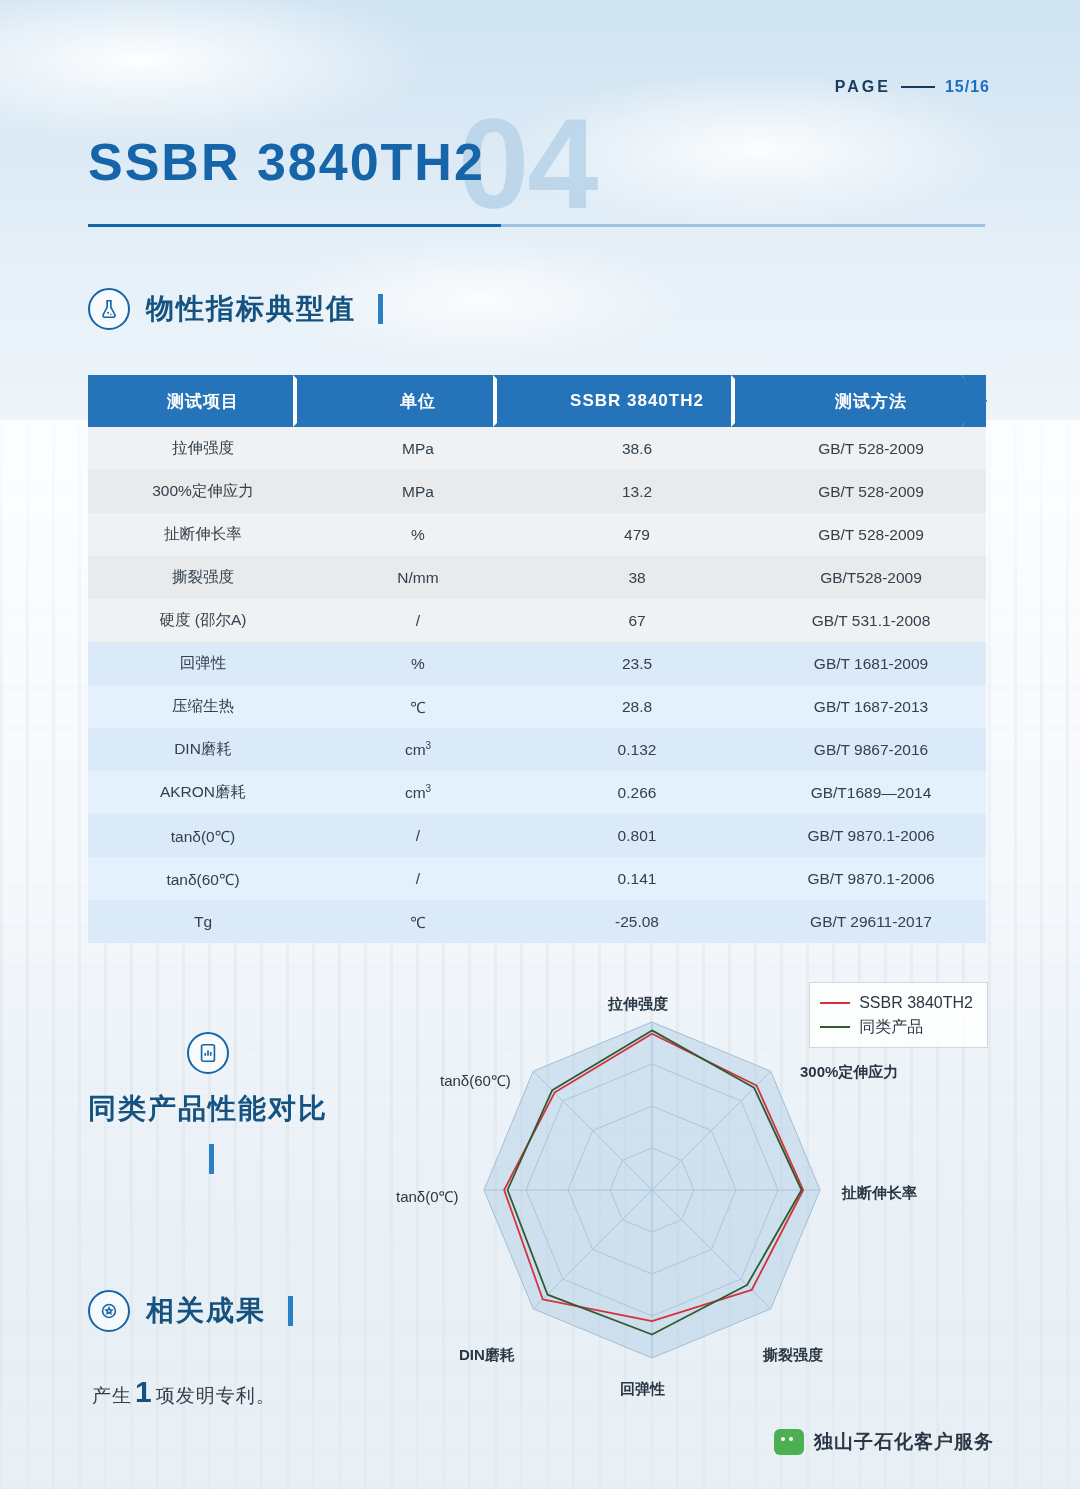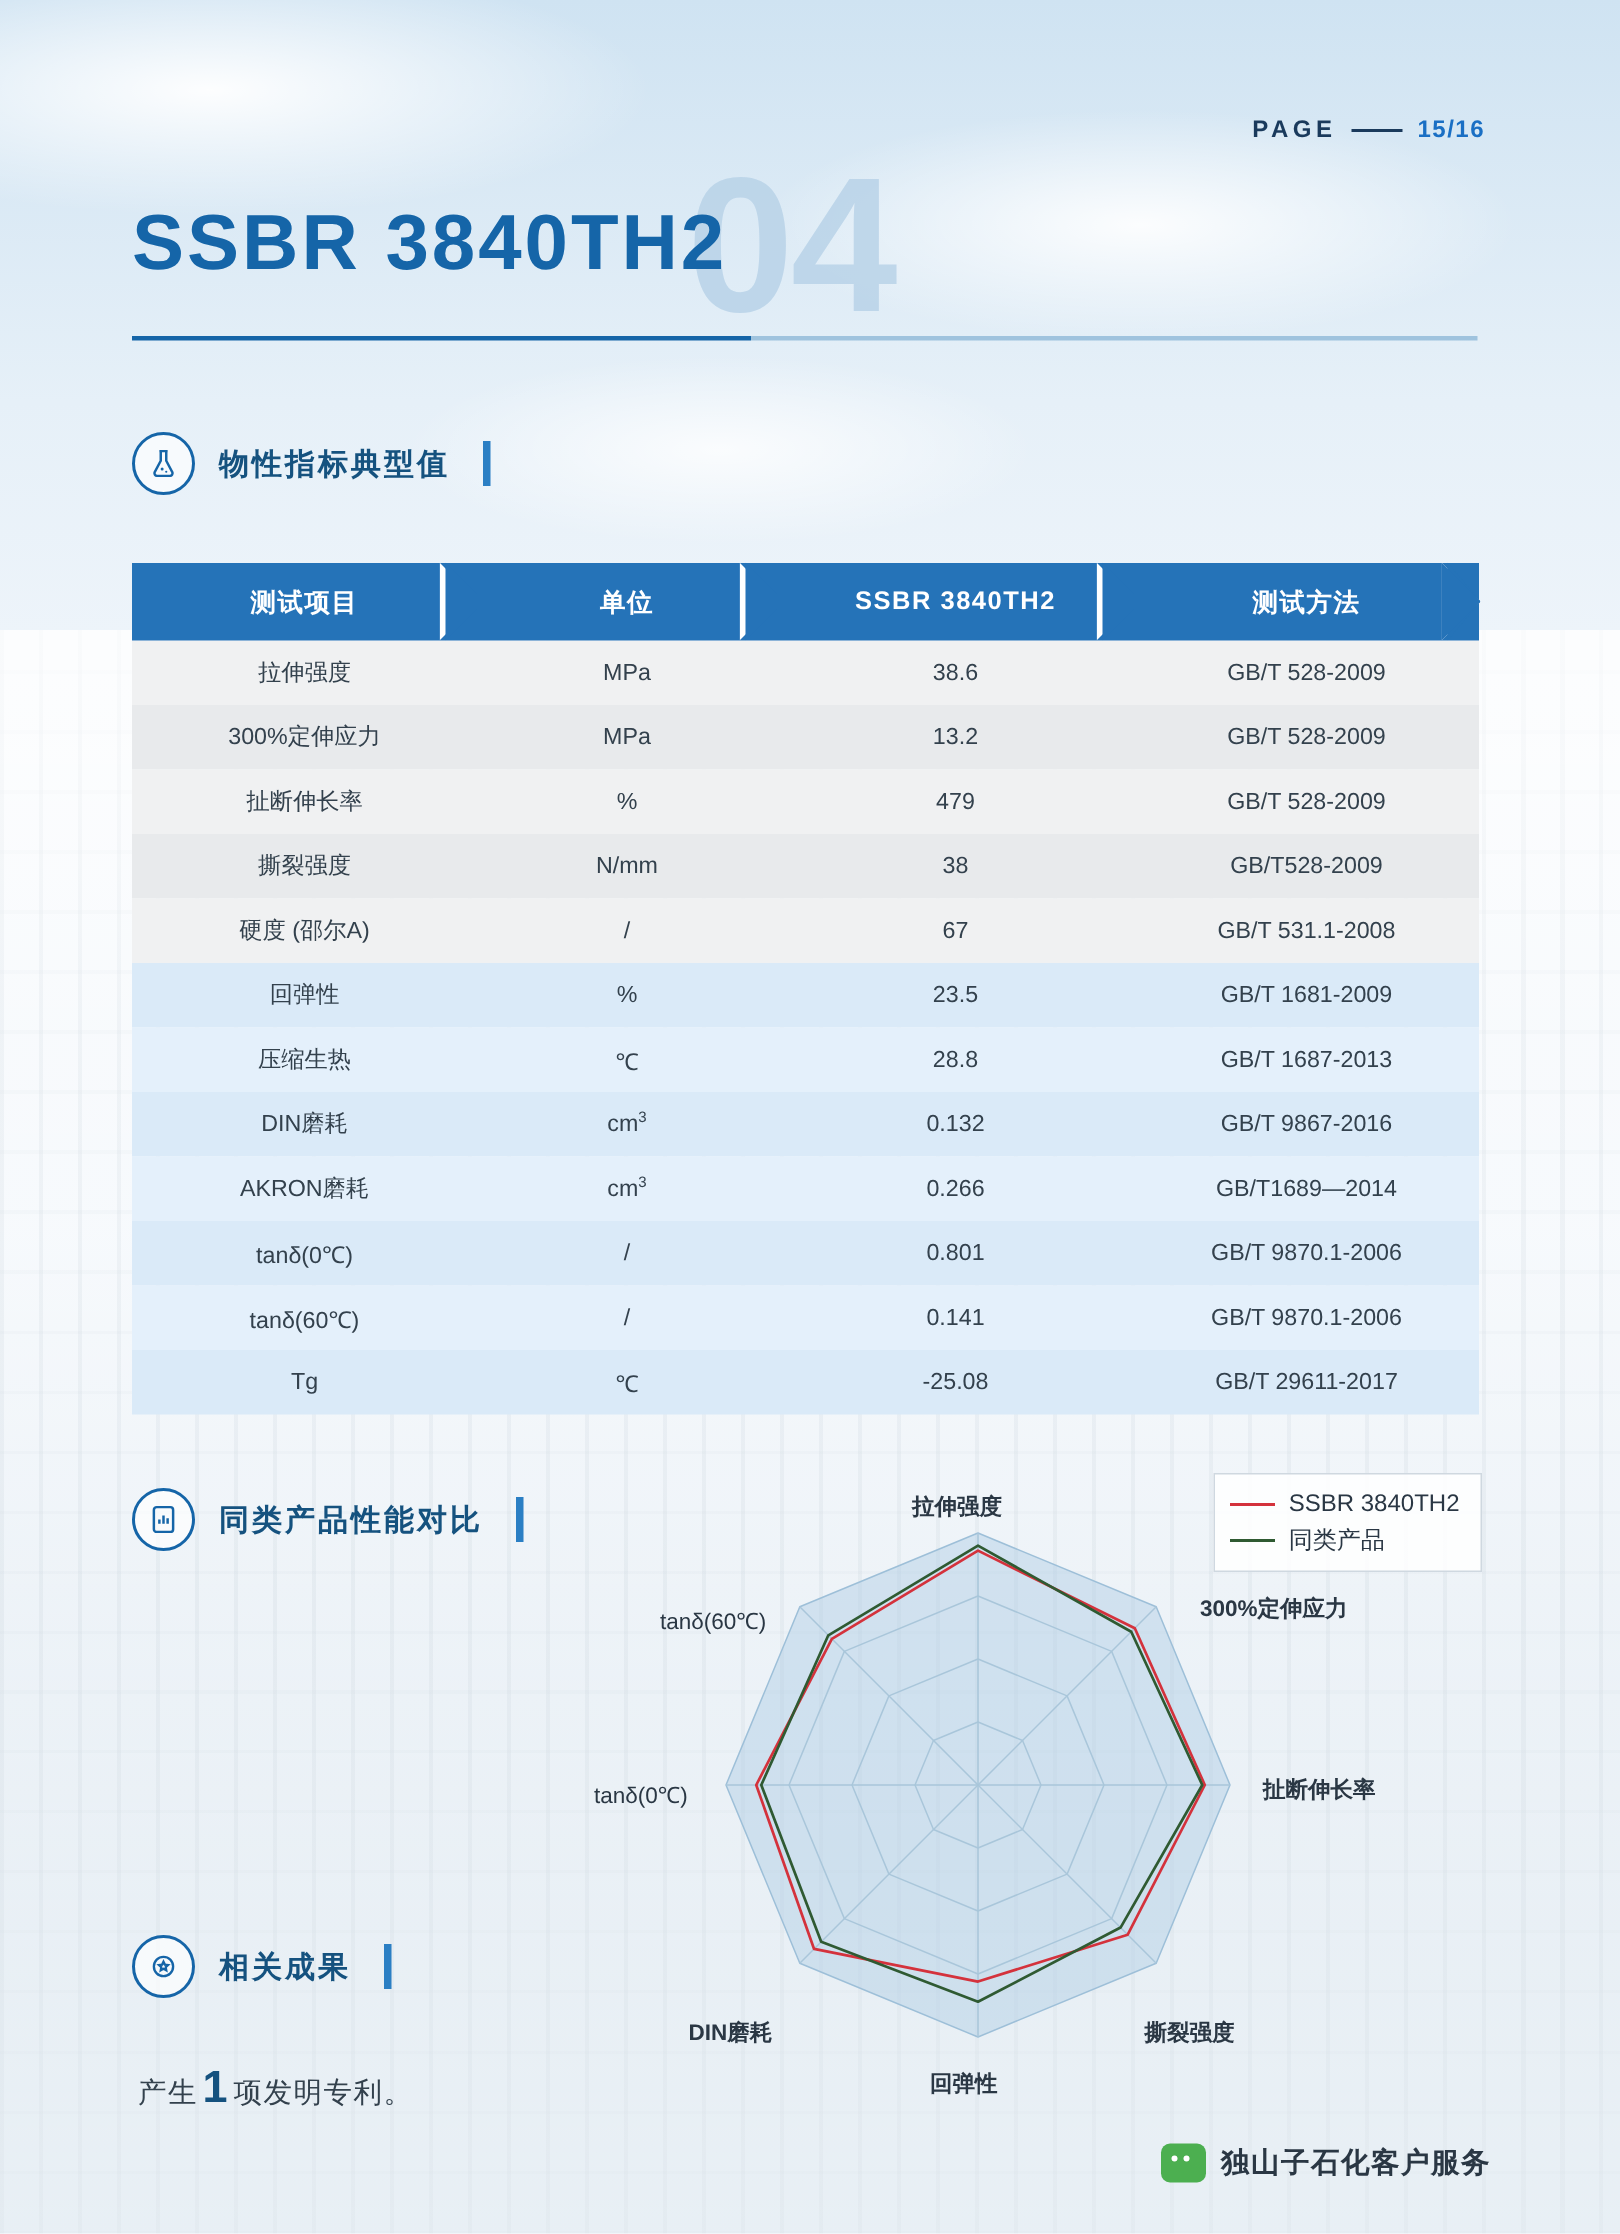--- a/index.html
+++ b/index.html
@@ -61,21 +61,21 @@
     background: linear-gradient(90deg, #1565a8 0%, #1565a8 46%, #9fc3de 46%, #9fc3de 100%);
   }
 
   
   .sec-head { position: absolute; display: flex; align-items: center; gap: 16px; }
   .sec-icon {
     width: 42px; height: 42px; border-radius: 50%;
     border: 2px solid #1565a8; display: flex; align-items: center; justify-content: center;
     color: #1565a8; background: rgba(255,255,255,0.65);
   }
-  .sec-title { font-size: 20px; font-weight: 800; color: #15527f; letter-spacing: 2px; }
+  .sec-title { font-size: 28px; font-weight: 800; color: #15527f; letter-spacing: 2px; }
   .sec-bar { width: 5px; height: 30px; background: #2b7fc4; margin-left: 6px; }
 
   
   .tbl-wrap { position: absolute; left: 88px; top: 375px; width: 898px; }
   table { border-collapse: collapse; width: 898px; }
   thead th {
     background: #2573b8; color: #fff; font-size: 17px; font-weight: 700;
     height: 52px; letter-spacing: 1px; position: relative;
   }
   thead th .chev {
@@ -275,21 +275,21 @@
           <tr class="g2">
             <td>Tg</td>
             <td>℃</td>
             <td>-25.08</td>
             <td>GB/T 29611-2017</td>
           </tr>
         </tbody>
     </table>
   </div>
 
-  <div class="sec-head layer" style="left:88px; top:992px;">
+  <div class="sec-head layer" style="left:88px; top:1032px;flex-direction:column;">
     <span class="sec-icon">
       <svg width="22" height="22" viewBox="0 0 24 24" fill="none" stroke="#1565a8" stroke-width="1.8">
         <rect x="5" y="3" width="14" height="18" rx="2"></rect>
         <path d="M9 15v-3M12 15v-6M15 15v-4"></path>
       </svg>
     </span>
     <span class="sec-title">同类产品性能对比</span>
     <span class="sec-bar"></span>
   </div>
 

